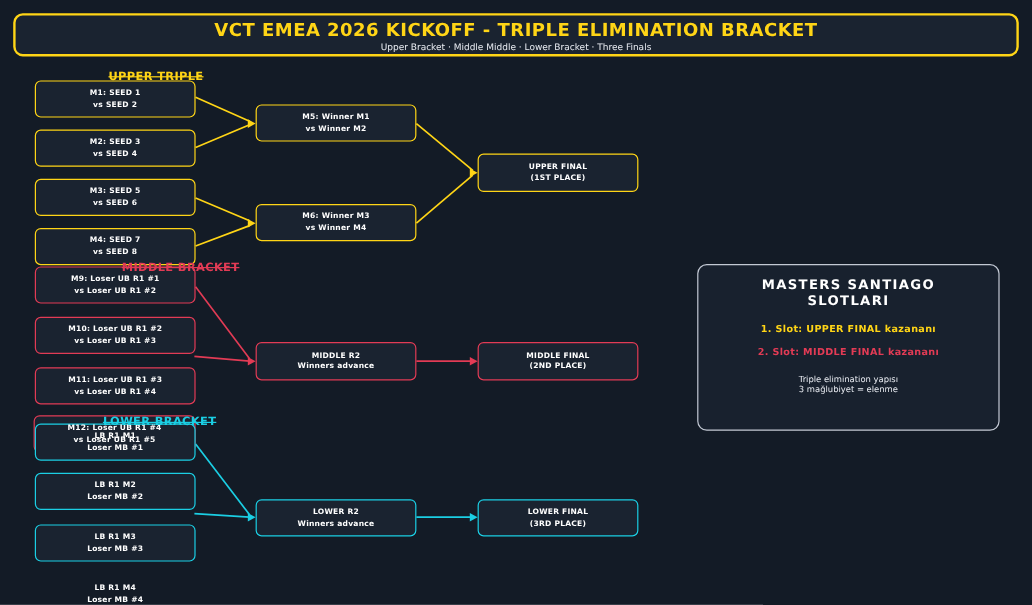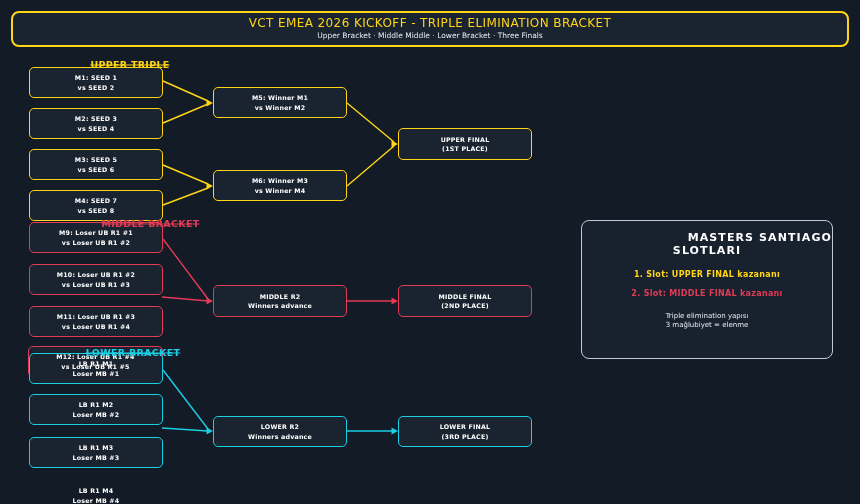--- a/index.html
+++ b/index.html
@@ -22,22 +22,22 @@
     left: 11px; top: 11px;
     width: 834px; height: 32px;
     background: var(--box-fill);
     border: 2px solid var(--upper);
     border-radius: 8px;
     text-align: center;
     z-index: 4;
   }
   .header-title {
     margin-top: 3px;
-    font-size: 12px;
-    font-weight: normal;
+    font-size: 15px;
+    font-weight: bold;
     letter-spacing: 0.4px;
     color: var(--upper);
   }
   .header-subtitle {
     margin-top: 1px;
     font-size: 7.5px;
     color: #e9ecf2;
   }
   
   .node-box {
@@ -84,21 +84,21 @@
     box-sizing: border-box;
     text-align: center;
     z-index: 2;
   }
   .panel-title {
     font-size: 11px;
     font-weight: bold;
     letter-spacing: 1.1px;
     color: #ffffff;
   }
-  .panel-title.first { margin-top: 10px; text-align: right; }
+  .panel-title.first { margin-top: 10px; }
   .panel-title.second { margin-top: 0; }
   .slot {
     font-size: 8px;
     font-weight: bold;
     letter-spacing: 0.3px;
   }
   .slot.first { margin-top: 13px; }
   .slot.rest  { margin-top: 10px; }
   .footnote {
     font-size: 7px;

